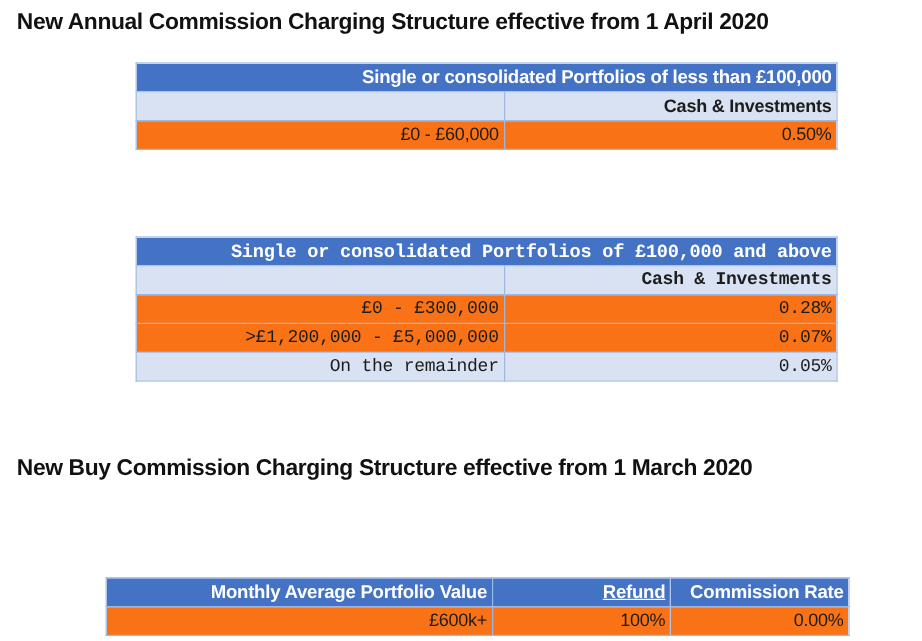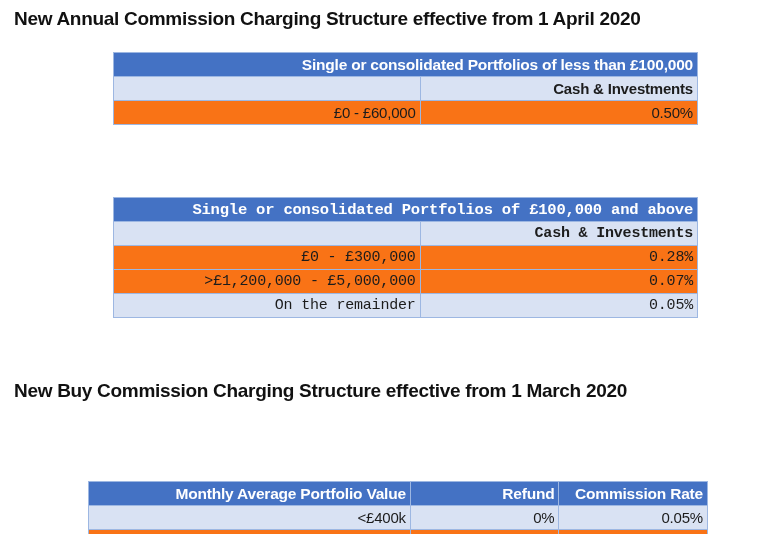--- a/index.html
+++ b/index.html
@@ -54,21 +54,21 @@
     color:var(--header-text);
     font-weight:bold;
     font-size:15.5px;
     height:26px;
     border-bottom:2px solid #ffffff;
   }
   tr.subhead td{background:var(--band-blue);}
   tr.band td{background:var(--band-blue);}
   tr.plain td{background:#f97316;}
   .bold{font-weight:bold;}
-  .normal-weight{font-weight:normal;}
+  .normal-weight{font-weight:normal;text-decoration:underline;}
 
   #table-under-100k{left:113px;top:52px;width:585px;}
   #table-over-100k{left:113px;top:197px;width:585px;font-family:Liberation Mono, monospace;}
   #table-buy{left:88px;top:437px;width:620px;margin-top:44px;}
 
   #table-under-100k col.c1, #table-over-100k col.c1{width:52.5%;}
   #table-under-100k col.c2, #table-over-100k col.c2{width:47.5%;}
   #table-buy col.c1{width:52%;}
   #table-buy col.c2{width:24%;}
   #table-buy col.c3{width:24%;}
@@ -139,24 +139,19 @@
       <col class="c3">
     </colgroup>
   <thead>
     <tr>
       <th class="tbl-title">Monthly Average Portfolio Value</th>
       <th class="tbl-title normal-weight">Refund</th>
       <th class="tbl-title">Commission Rate</th>
     </tr>
   </thead>
   <tbody>
-    <tr class="band">
-      <td>&lt;£400k</td>
-      <td>0%</td>
-      <td>0.05%</td>
-    </tr>
     <tr class="plain">
       <td>£600k+</td>
       <td>100%</td>
       <td>0.00%</td>
     </tr>
   </tbody>
 </table>
 
 </body></html>

